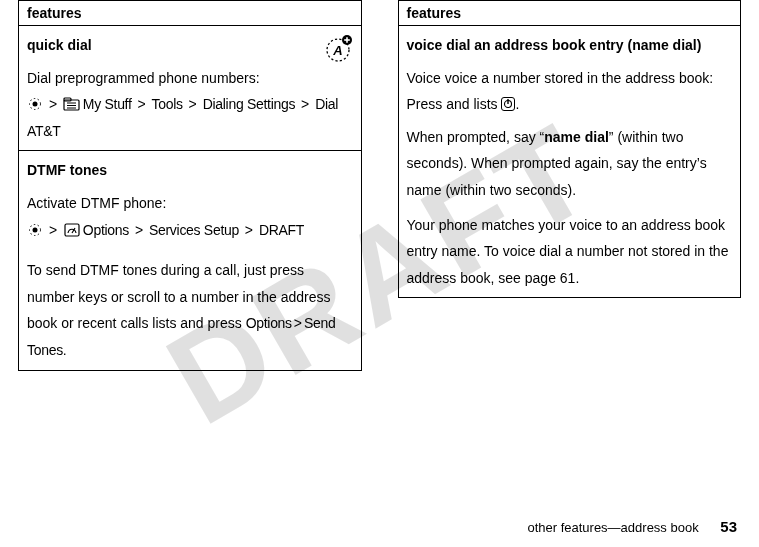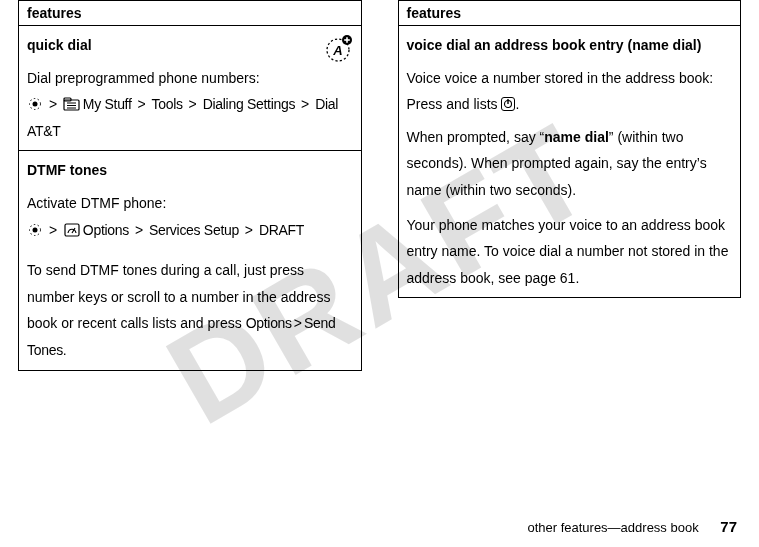--- a/index.html
+++ b/index.html
@@ -216,14 +216,14 @@
       </td>
           </tr>
     </tbody>
       </table>
   </div>
 
 </div>
 
 <div class="footer">
   <span>other features—address book</span>
-  <b>77</b>
+  <b>53</b>
 </div>
 
 </body></html>

